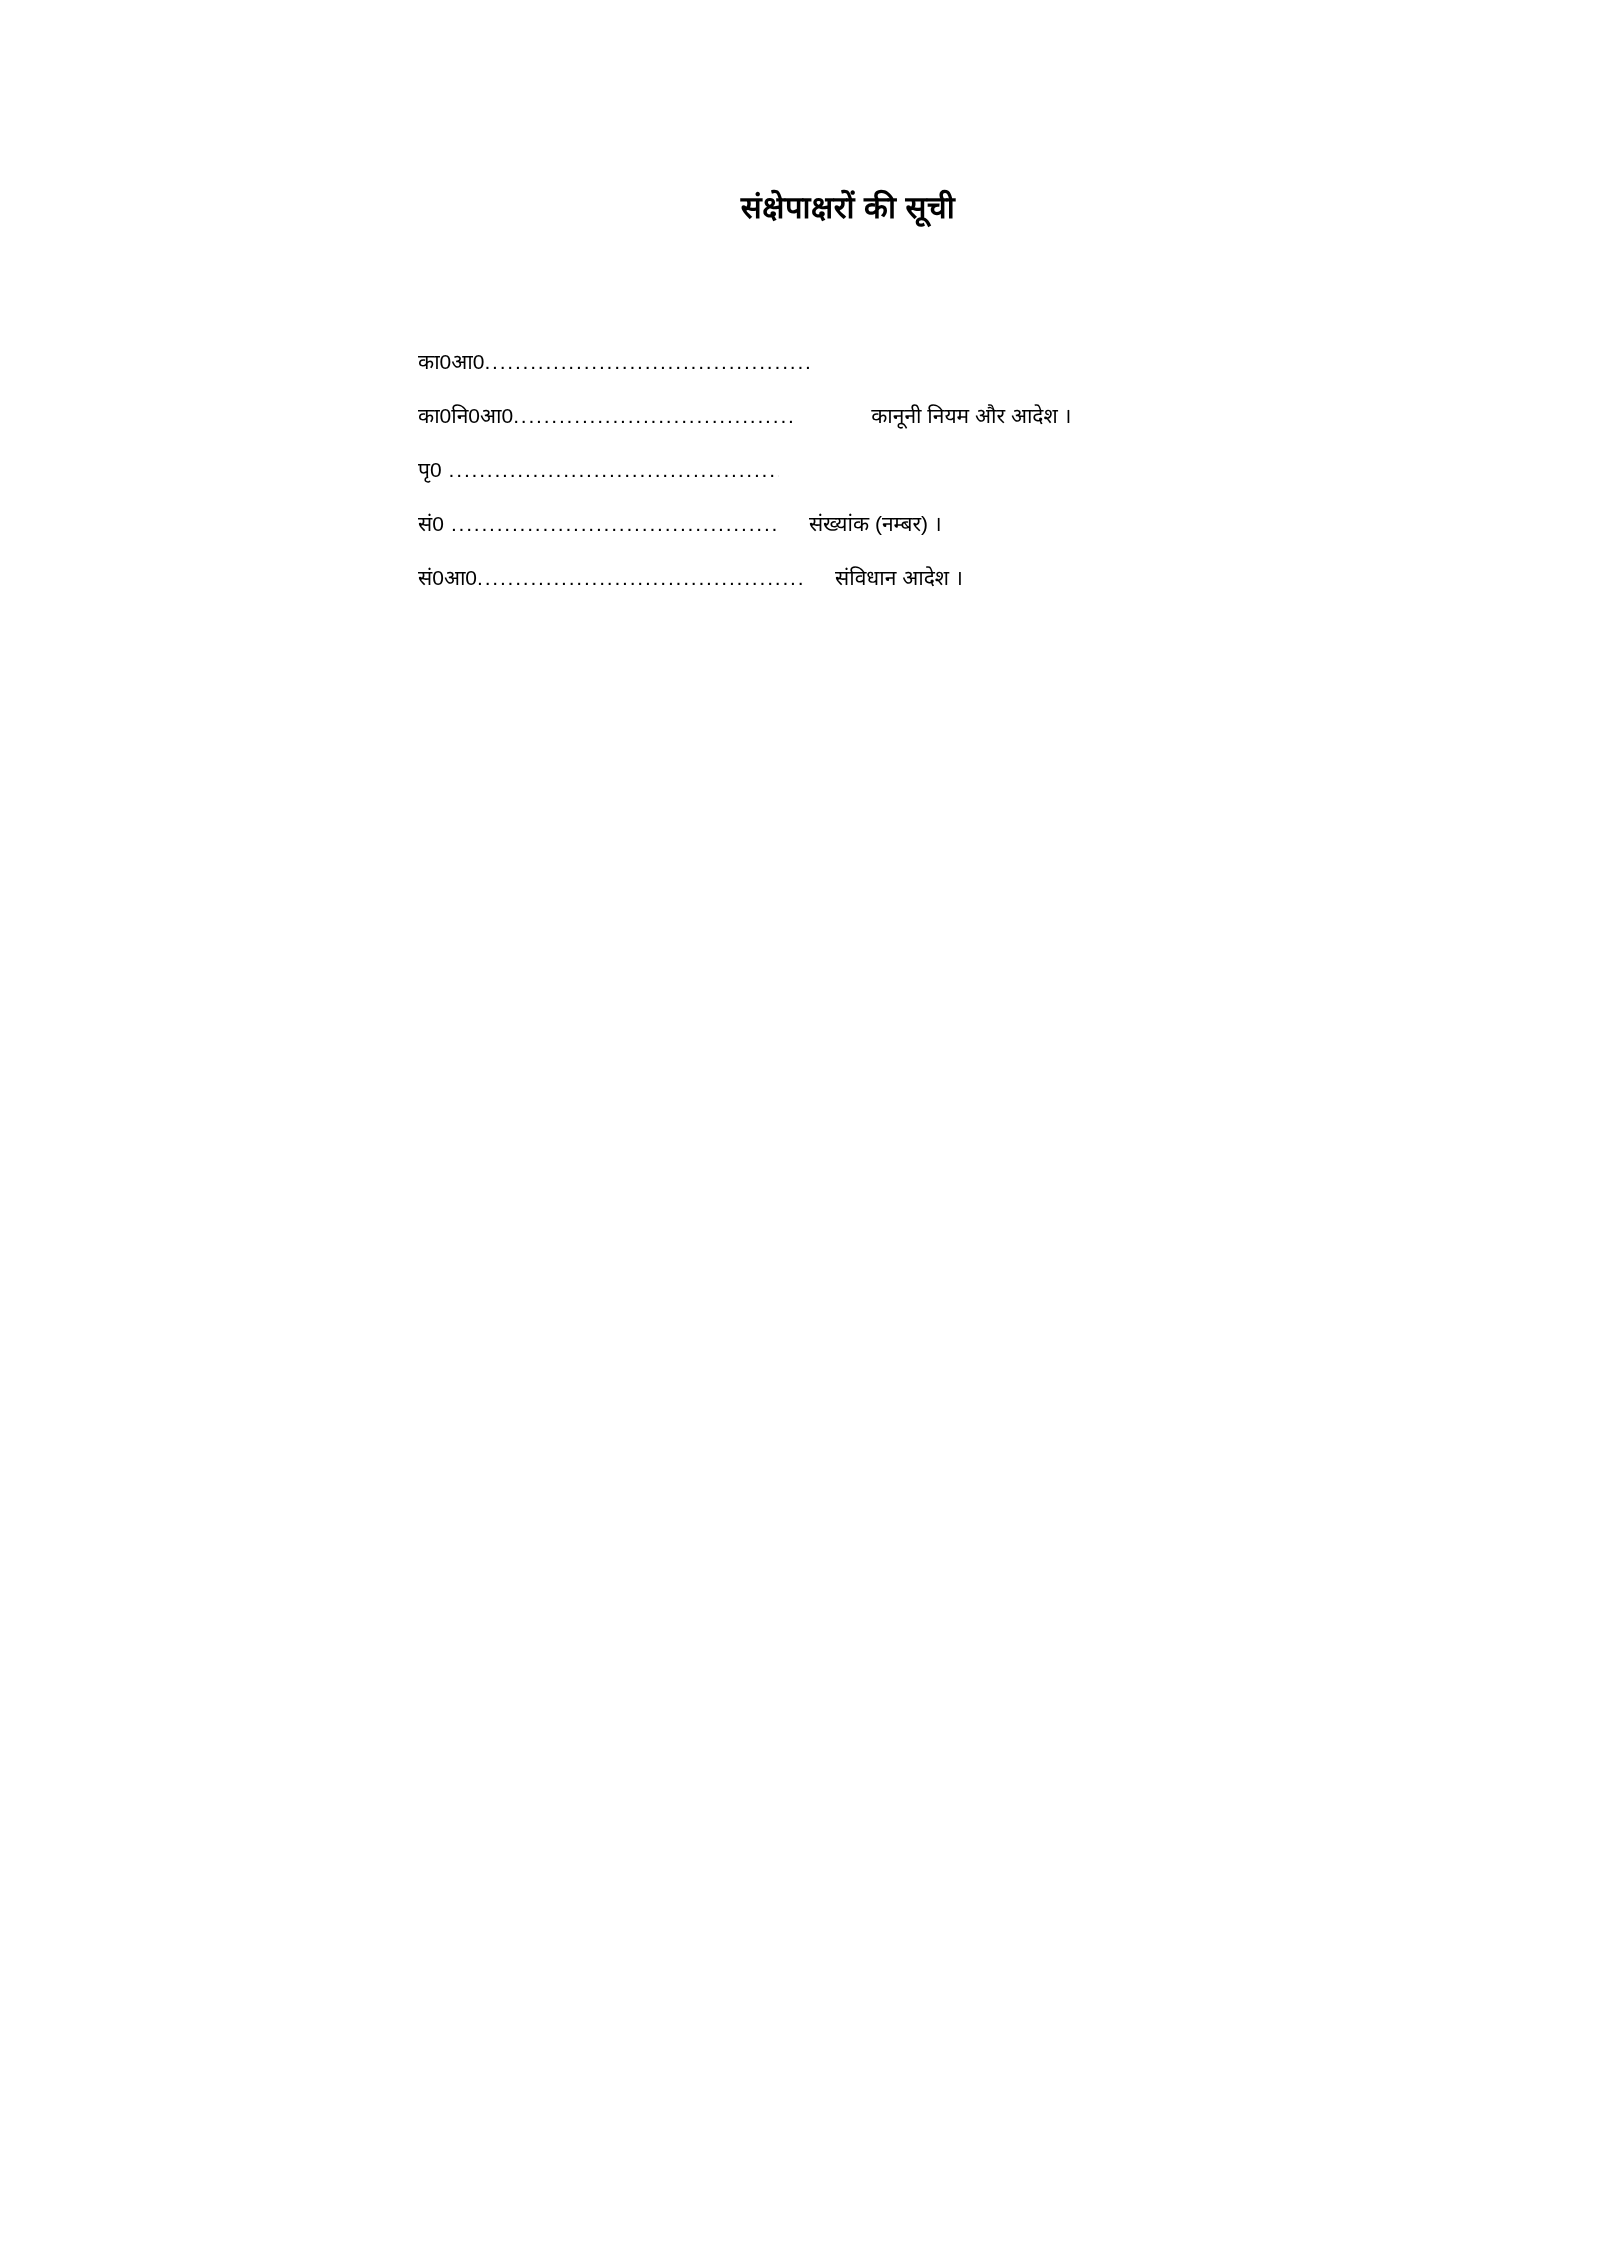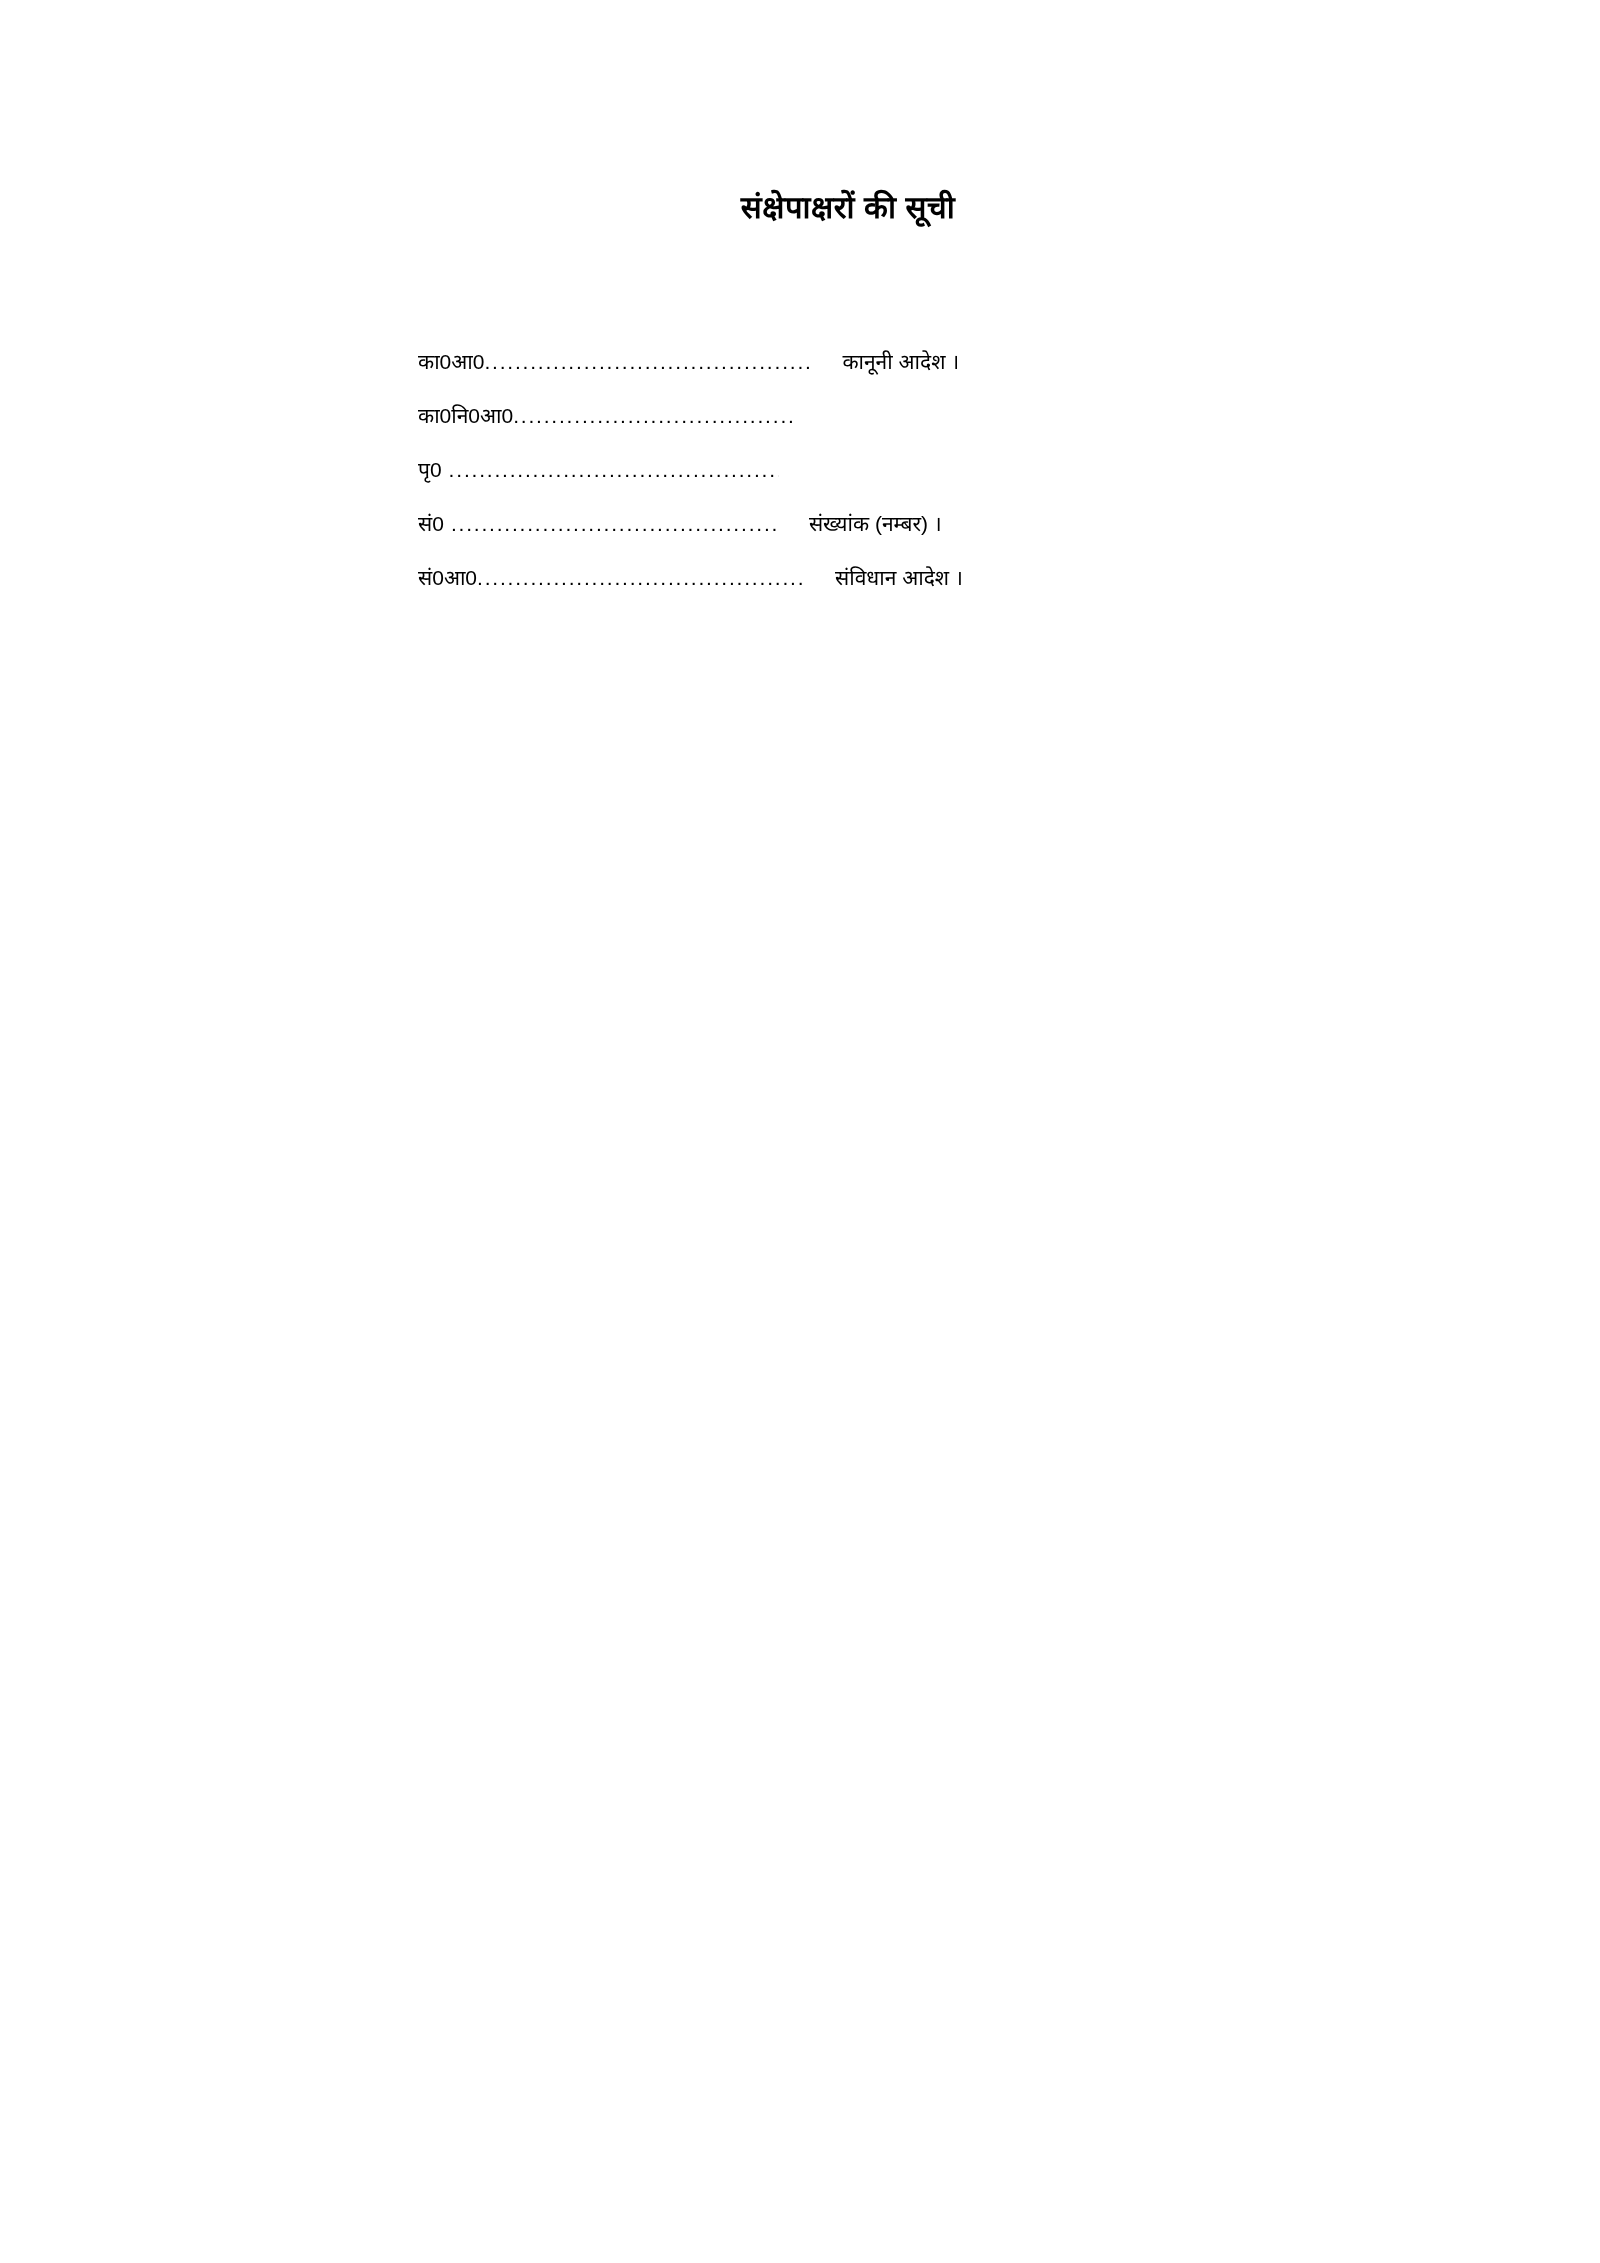--- a/index.html
+++ b/index.html
@@ -94,27 +94,27 @@
 <div class="page">
 
   <div class="doc-title">संक्षेपाक्षरों की सूची</div>
 
   <div class="abbr-list">
 
     <div class="abbr-row">
       <span class="abbr-short">का0आ0</span>
       <span class="abbr-dots">...........................................</span>
       <span class="abbr-gap"></span>
-      <span class="abbr-full">कानूनी आदेश ।</span>
     </div>
 
     <div class="abbr-row">
       <span class="abbr-short">का0नि0आ0</span>
       <span class="abbr-dots">.....................................</span>
       <span class="abbr-gap"></span>
+      <span class="abbr-full">कानूनी नियम और आदेश ।</span>
     </div>
 
     <div class="abbr-row">
       <span class="abbr-short">पृ0</span>
       <span class="spacer-dot-lead"></span>
       <span class="abbr-dots">..............................................</span>
       <span class="abbr-gap"></span>
     </div>
 
     <div class="abbr-row">

